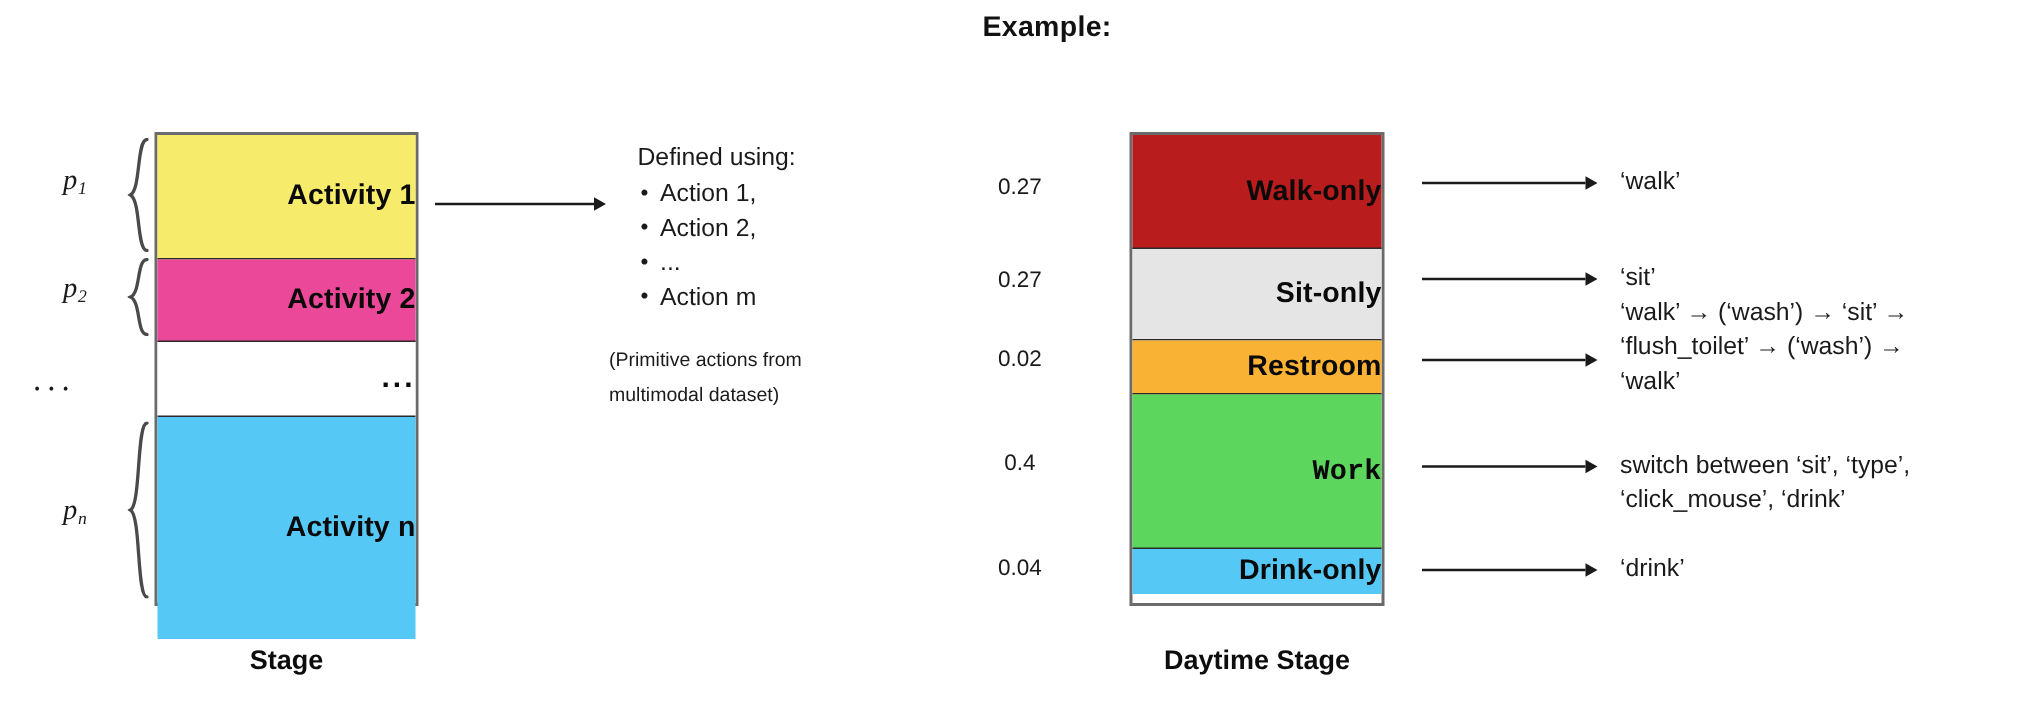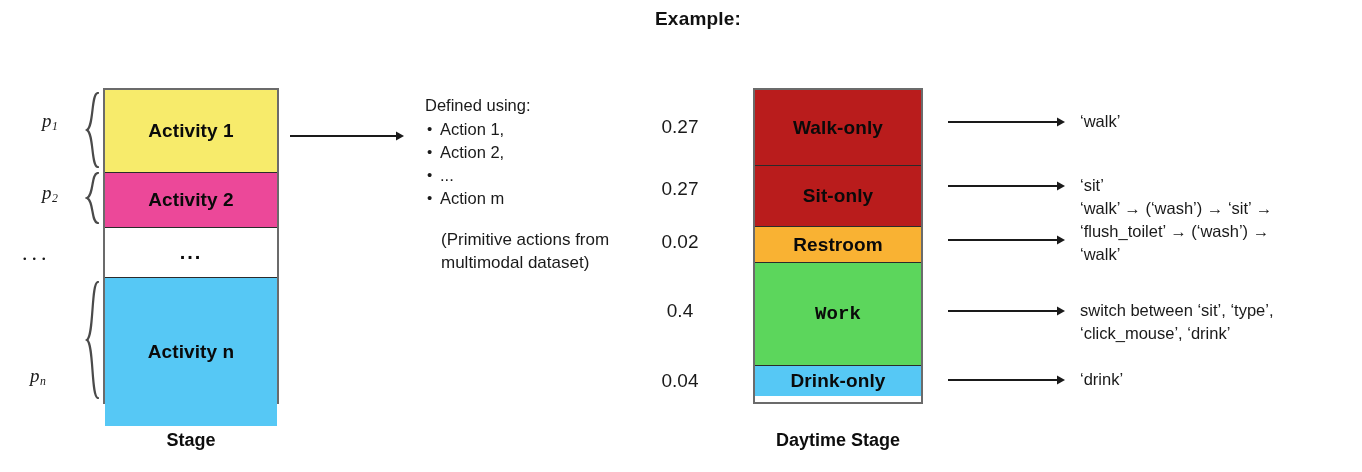--- a/index.html
+++ b/index.html
@@ -34,21 +34,21 @@
     position: absolute;
     border: 2px solid #6b6b6b;
     box-sizing: border-box;
     background: #ffffff;
   }
   .seg {
     box-sizing: border-box;
     border-bottom: 1.5px solid #2b2b2b;
     display: flex;
     align-items: center;
-    justify-content: center;
+    justify-content: flex-end;
     font-weight: bold;
     font-size: 19px;
     color: #0a0a0a;
     letter-spacing: 0.1px;
     overflow: hidden;
   }
   .seg:last-child { border-bottom: none; }
   .seg.dots {
     font-size: 20px;
     letter-spacing: 2px;
@@ -132,34 +132,34 @@
     padding-left: 15px;
   }
   #defined-block li::before {
     content: "\2022";
     position: absolute;
     left: 2px;
     top: -1px;
     font-size: 15px;
   }
   #primitive-note {
-    left: 441px;
+    left: 406px;
     top: 228px;
     width: 180px;
-    font-size: 17px;
+    font-size: 13px;
     line-height: 23px;
     color: #1a1a1a;
   }
 
   
   .problabel {
     position: absolute;
     width: 90px;
     text-align: center;
-    font-size: 19px;
+    font-size: 15px;
     color: #1a1a1a;
   }
 
   
   .annot {
     position: absolute;
     left: 1080px;
     width: 278px;
     font-size: 16.5px;
     line-height: 23px;
@@ -181,21 +181,21 @@
 <body>
 
 <div class="abs" id="example-header">Example:</div>
 
 <div class="abs plabel" style="left:42px; top:110px;"><span>p</span><sub>1</sub></div>
 
 <div class="abs plabel" style="left:42px; top:182px;"><span>p</span><sub>2</sub></div>
 
 <div class="abs plabel ellipsis" style="left:22px; top:240px;">...</div>
 
-<div class="abs plabel" style="left:30px; top:330px;margin-top:35px;"><span>p</span><sub>n</sub></div>
+<div class="abs plabel" style="left:42px; top:330px;"><span>p</span><sub>n</sub></div>
 
 <div class="brace" style="left:85px; top:92px; height:76px;">
   <svg viewBox="0 0 15 76" preserveAspectRatio="none">
     <path d="M13,1 C6,1 9,34 2,38 C9,42 6,75 13,75" fill="none" stroke="#4a4a4a" stroke-width="2.2" stroke-linecap="round" vector-effect="non-scaling-stroke"></path>
   </svg>
 </div>
 <div class="brace" style="left:85px; top:172px; height:52px;">
   <svg viewBox="0 0 15 52" preserveAspectRatio="none">
     <path d="M13,1 C6,1 9,23 2,26 C9,29 6,51 13,51" fill="none" stroke="#4a4a4a" stroke-width="2.2" stroke-linecap="round" vector-effect="non-scaling-stroke"></path>
   </svg>
@@ -242,21 +242,21 @@
 <div class="problabel" style="left:635px; top:116px;">0.27</div>
 <div class="problabel" style="left:635px; top:178px;">0.27</div>
 <div class="problabel" style="left:635px; top:231px;">0.02</div>
 <div class="problabel" style="left:635px; top:300px;">0.4</div>
 <div class="problabel" style="left:635px; top:370px;">0.04</div>
 
 <div class="stack" id="right-stack">
   <div class="seg s0" style="background:#b91c1c;">
     <span>Walk-only</span>
   </div>
-  <div class="seg s1" style="background:#b91c1c;">
+  <div class="seg s1" style="background:#e5e5e5;">
     <span>Sit-only</span>
   </div>
   <div class="seg s2" style="background:#F9B233;">
     <span>Restroom</span>
   </div>
   <div class="seg s3" style="background:#5CD65C;">
     <span>Work</span>
   </div>
   <div class="seg s4" style="background:#56C8F5;">
     <span>Drink-only</span>

